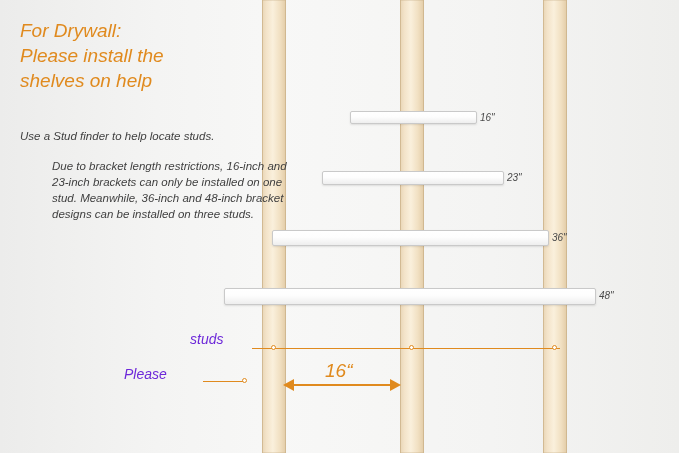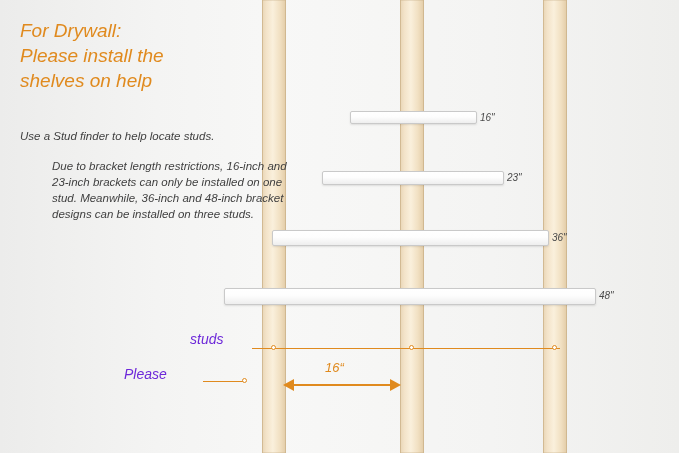--- a/index.html
+++ b/index.html
@@ -125,21 +125,21 @@
     position: absolute;
     width: 0; height: 0;
     border-top: 6px solid transparent;
     border-bottom: 6px solid transparent;
   }
   .dim-arrow.left  { border-right: 11px solid #e08a1e; }
   .dim-arrow.right { border-left: 11px solid #e08a1e; }
   .dim-text {
     position: absolute;
     color: #e08a1e;
-    font-size: 13px;
+    font-size: 19px;
     font-family: "Liberation Sans", sans-serif;
     white-space: nowrap;
   }
 </style>
 </head>
 <body>
 
 <div id="stage">
 
   <div class="wall"></div>

